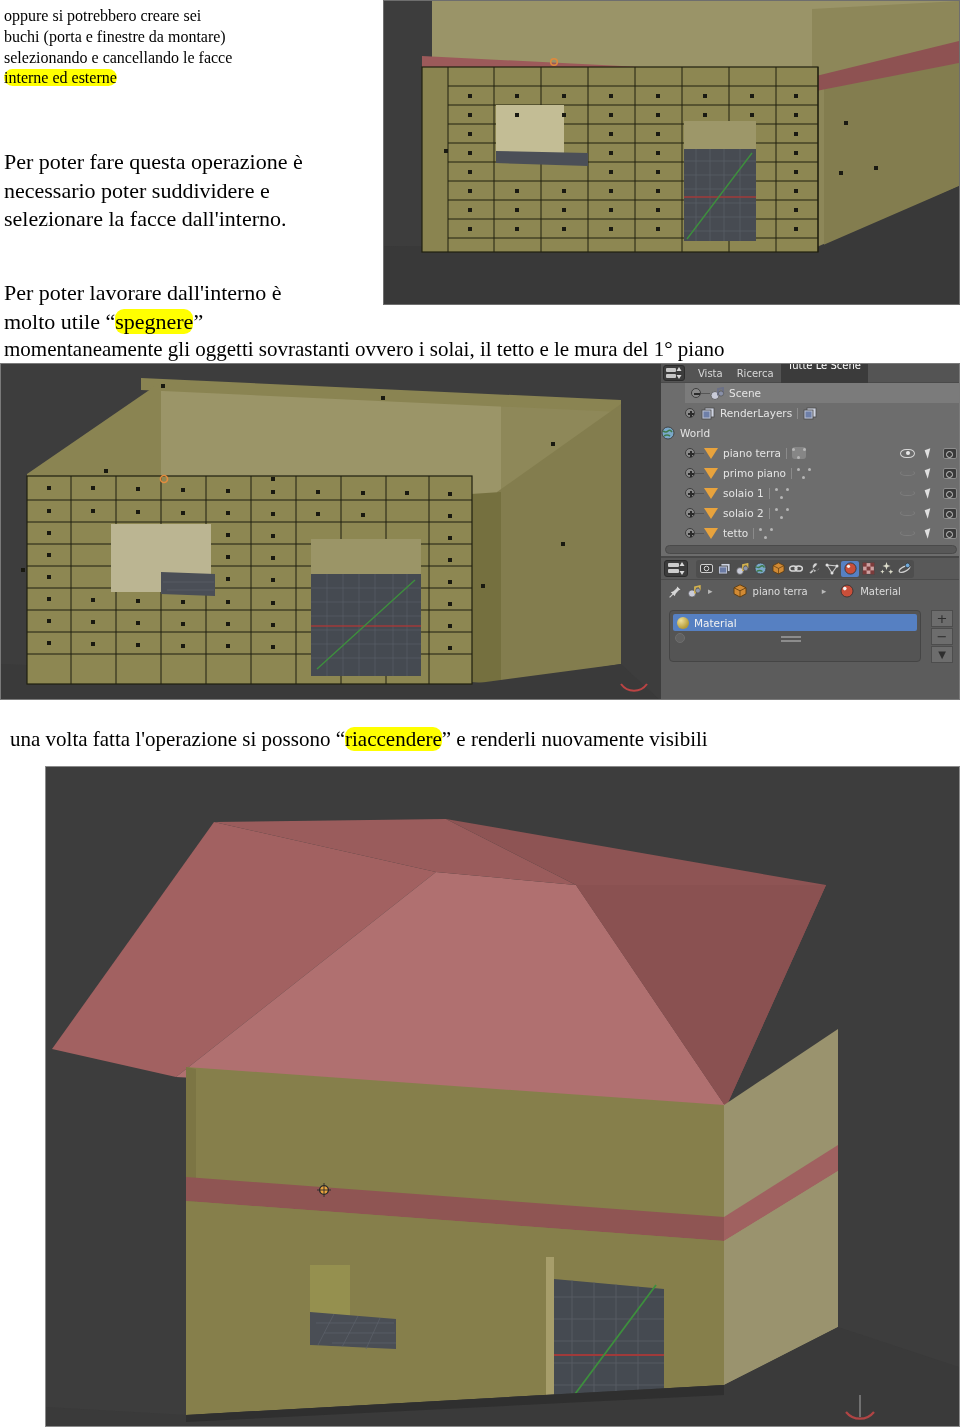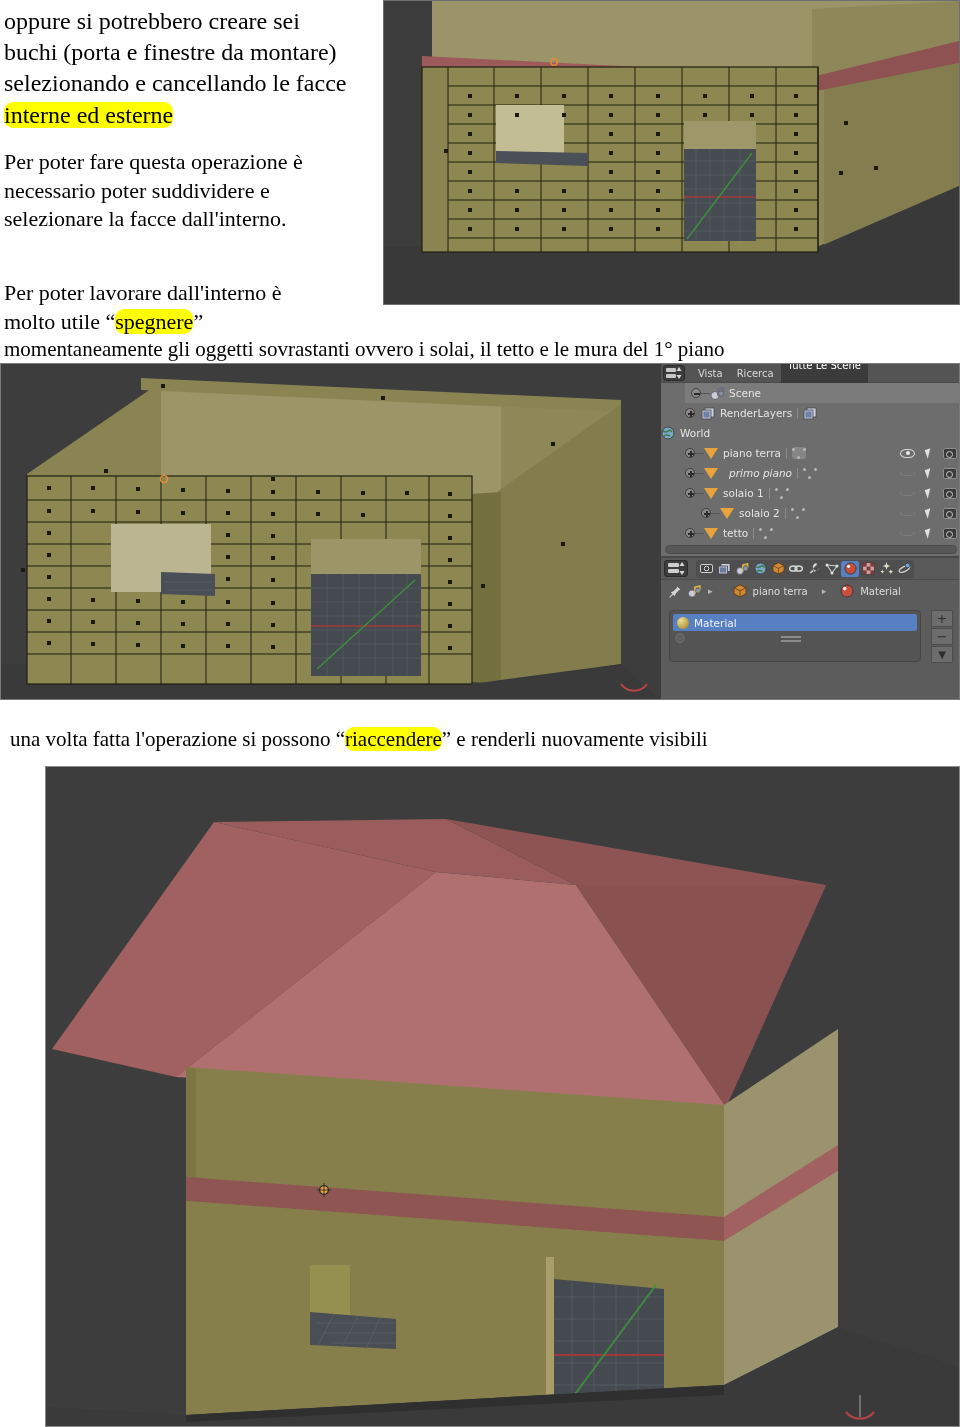--- a/index.html
+++ b/index.html
@@ -9,21 +9,21 @@
     background: #ffffff;
     font-family: "Liberation Serif", serif;
     position: relative;
     overflow: hidden;
   }
 
   
   .doc-text { position:absolute; color:#000; line-height:1.30; }
   .hl { background:#ffff00;border-radius:9px; }
 
-  #para-1 { left:4px; top:6px; width:378px; font-size:24px; }
+  #para-1 { left:4px; top:6px; width:378px; font-size:16px; }
   #para-2 { left:4px; top:148px; width:378px; font-size:22px; }
   #para-3 { left:4px; top:279px; width:390px; font-size:22px; }
   #para-4 { left:4px; top:336px; width:950px; font-size:21px; white-space:nowrap; }
   #para-5 { left:10px; top:726px; width:950px; font-size:21px; white-space:nowrap; }
 
   
   .bl { position:absolute; background:#a21caf; overflow:hidden; }
 
   
   #shot-1 { left:383px; top:0px; width:577px; height:305px; border:1px solid #6e6e6e; }
@@ -486,21 +486,21 @@
             <span class="eye"></span>
             <span class="cursor-arrow"></span>
             <span class="cam-icn"></span>
           </span>
         </div>
 
         <div class="ol-row" style="padding-left:24px;">
           <span class="ol-expand plus"></span>
           <span class="dash"></span>
           <span class="tri-mesh"></span>
-          <span class="ol-lbl" style="margin-left:11px;font-style:italic;">primo piano</span>
+          <span class="ol-lbl" style="margin-left:5px;">primo piano</span>
           <span class="sep-bar"></span>
           <span class="vertsicon">
               <i></i>
               <i></i>
               <i></i>
             </span>
           <span class="ol-vis">
             <span class="eye closed"></span>
             <span class="cursor-arrow"></span>
             <span class="cam-icn"></span>
@@ -518,21 +518,21 @@
               <i></i>
               <i></i>
             </span>
           <span class="ol-vis">
             <span class="eye closed"></span>
             <span class="cursor-arrow"></span>
             <span class="cam-icn"></span>
           </span>
         </div>
 
-        <div class="ol-row" style="padding-left:40px;">
+        <div class="ol-row" style="padding-left:24px;">
           <span class="ol-expand plus"></span>
           <span class="dash"></span>
           <span class="tri-mesh"></span>
           <span class="ol-lbl" style="margin-left:5px;">solaio 2</span>
           <span class="sep-bar"></span>
           <span class="vertsicon">
               <i></i>
               <i></i>
               <i></i>
             </span>

